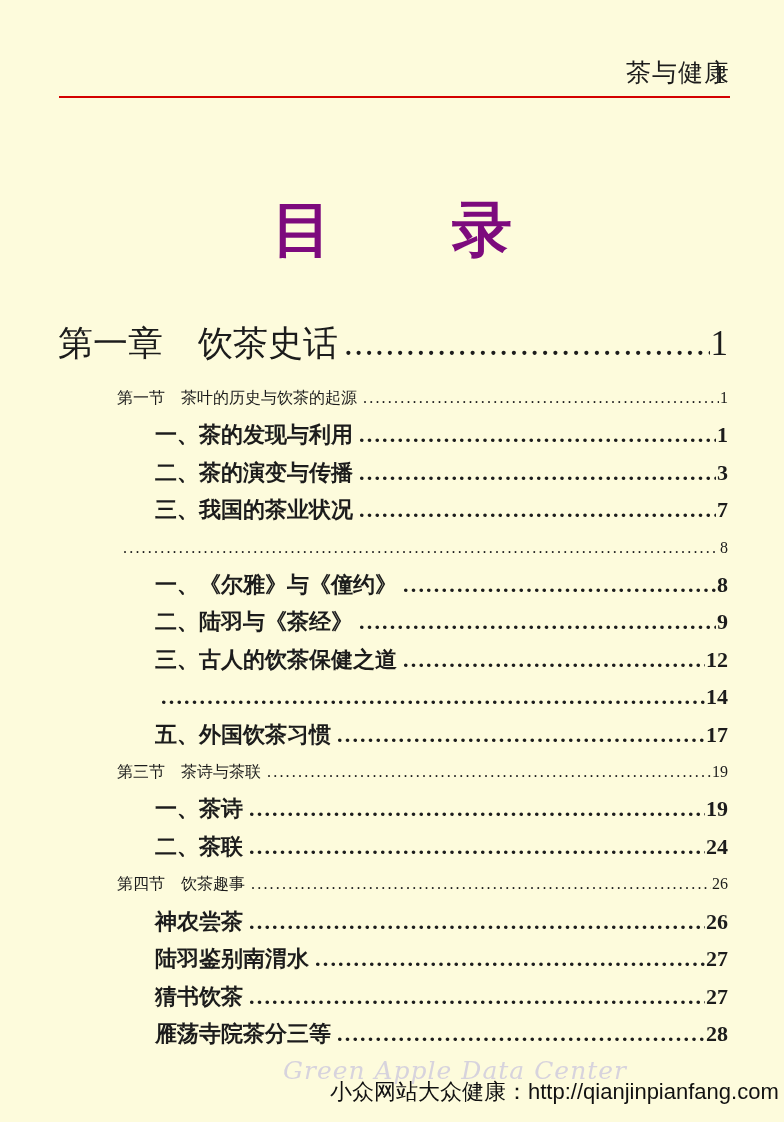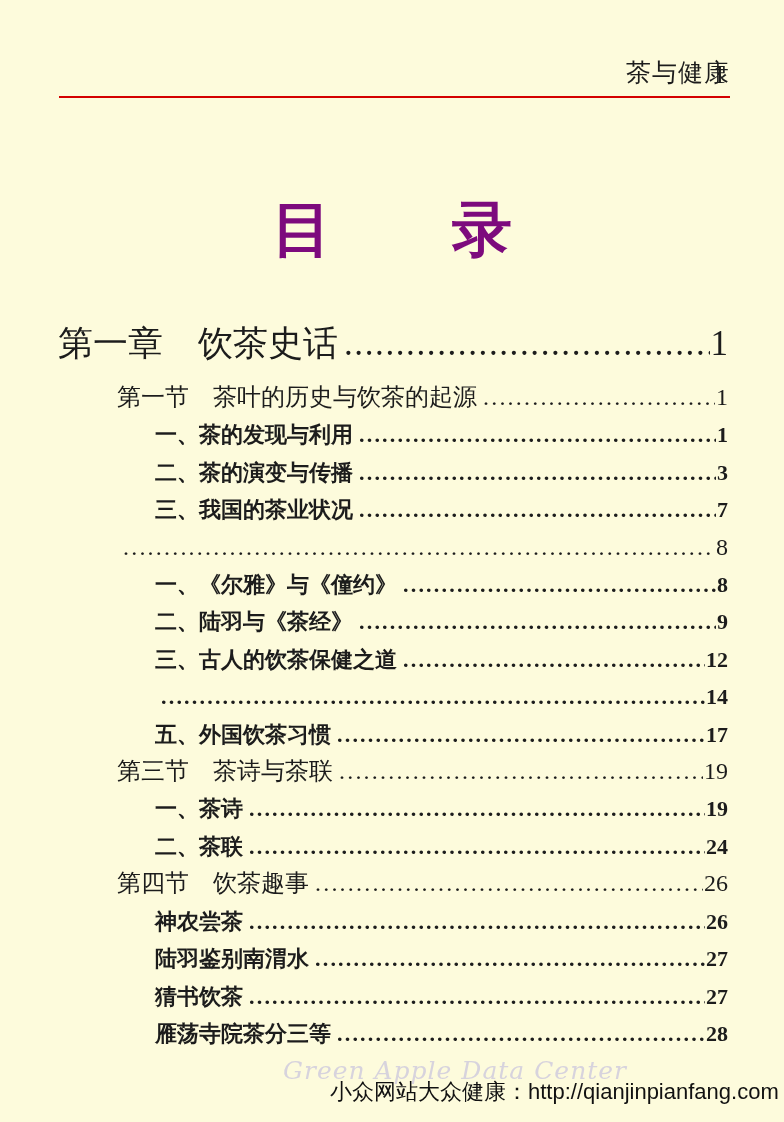--- a/index.html
+++ b/index.html
@@ -30,21 +30,21 @@
     text-align:center;
     font-size:60px; font-weight:bold; line-height:1.1;
     color:var(--title-purple, #7d0a7d);
   }
   
   .toc { position:absolute; top:324px; left:58px; right:56px; }
   .toc-row { display:flex; line-height:37.4px; }
   .toc-row.level-chapter {
     font-size:35px; font-weight:normal; line-height:40px; margin-bottom:15px;
   }
-  .toc-row.level-section { font-size:24px; padding-left:59px;justify-content:space-between; }
+  .toc-row.level-section { font-size:16px; padding-left:59px;justify-content:space-between; }
   .toc-row.level-item   { font-size:22px; padding-left:97px;font-weight:bold; }
   .toc-label { white-space:nowrap; }
   .toc-dots {
     flex:1; overflow:hidden; white-space:nowrap;
     letter-spacing:2.2px; margin:0 1px 0 6px;
   }
   .toc-row.level-chapter .toc-dots { letter-spacing:1.6px; }
   .toc-page { white-space:nowrap; }
   
   .watermark {

